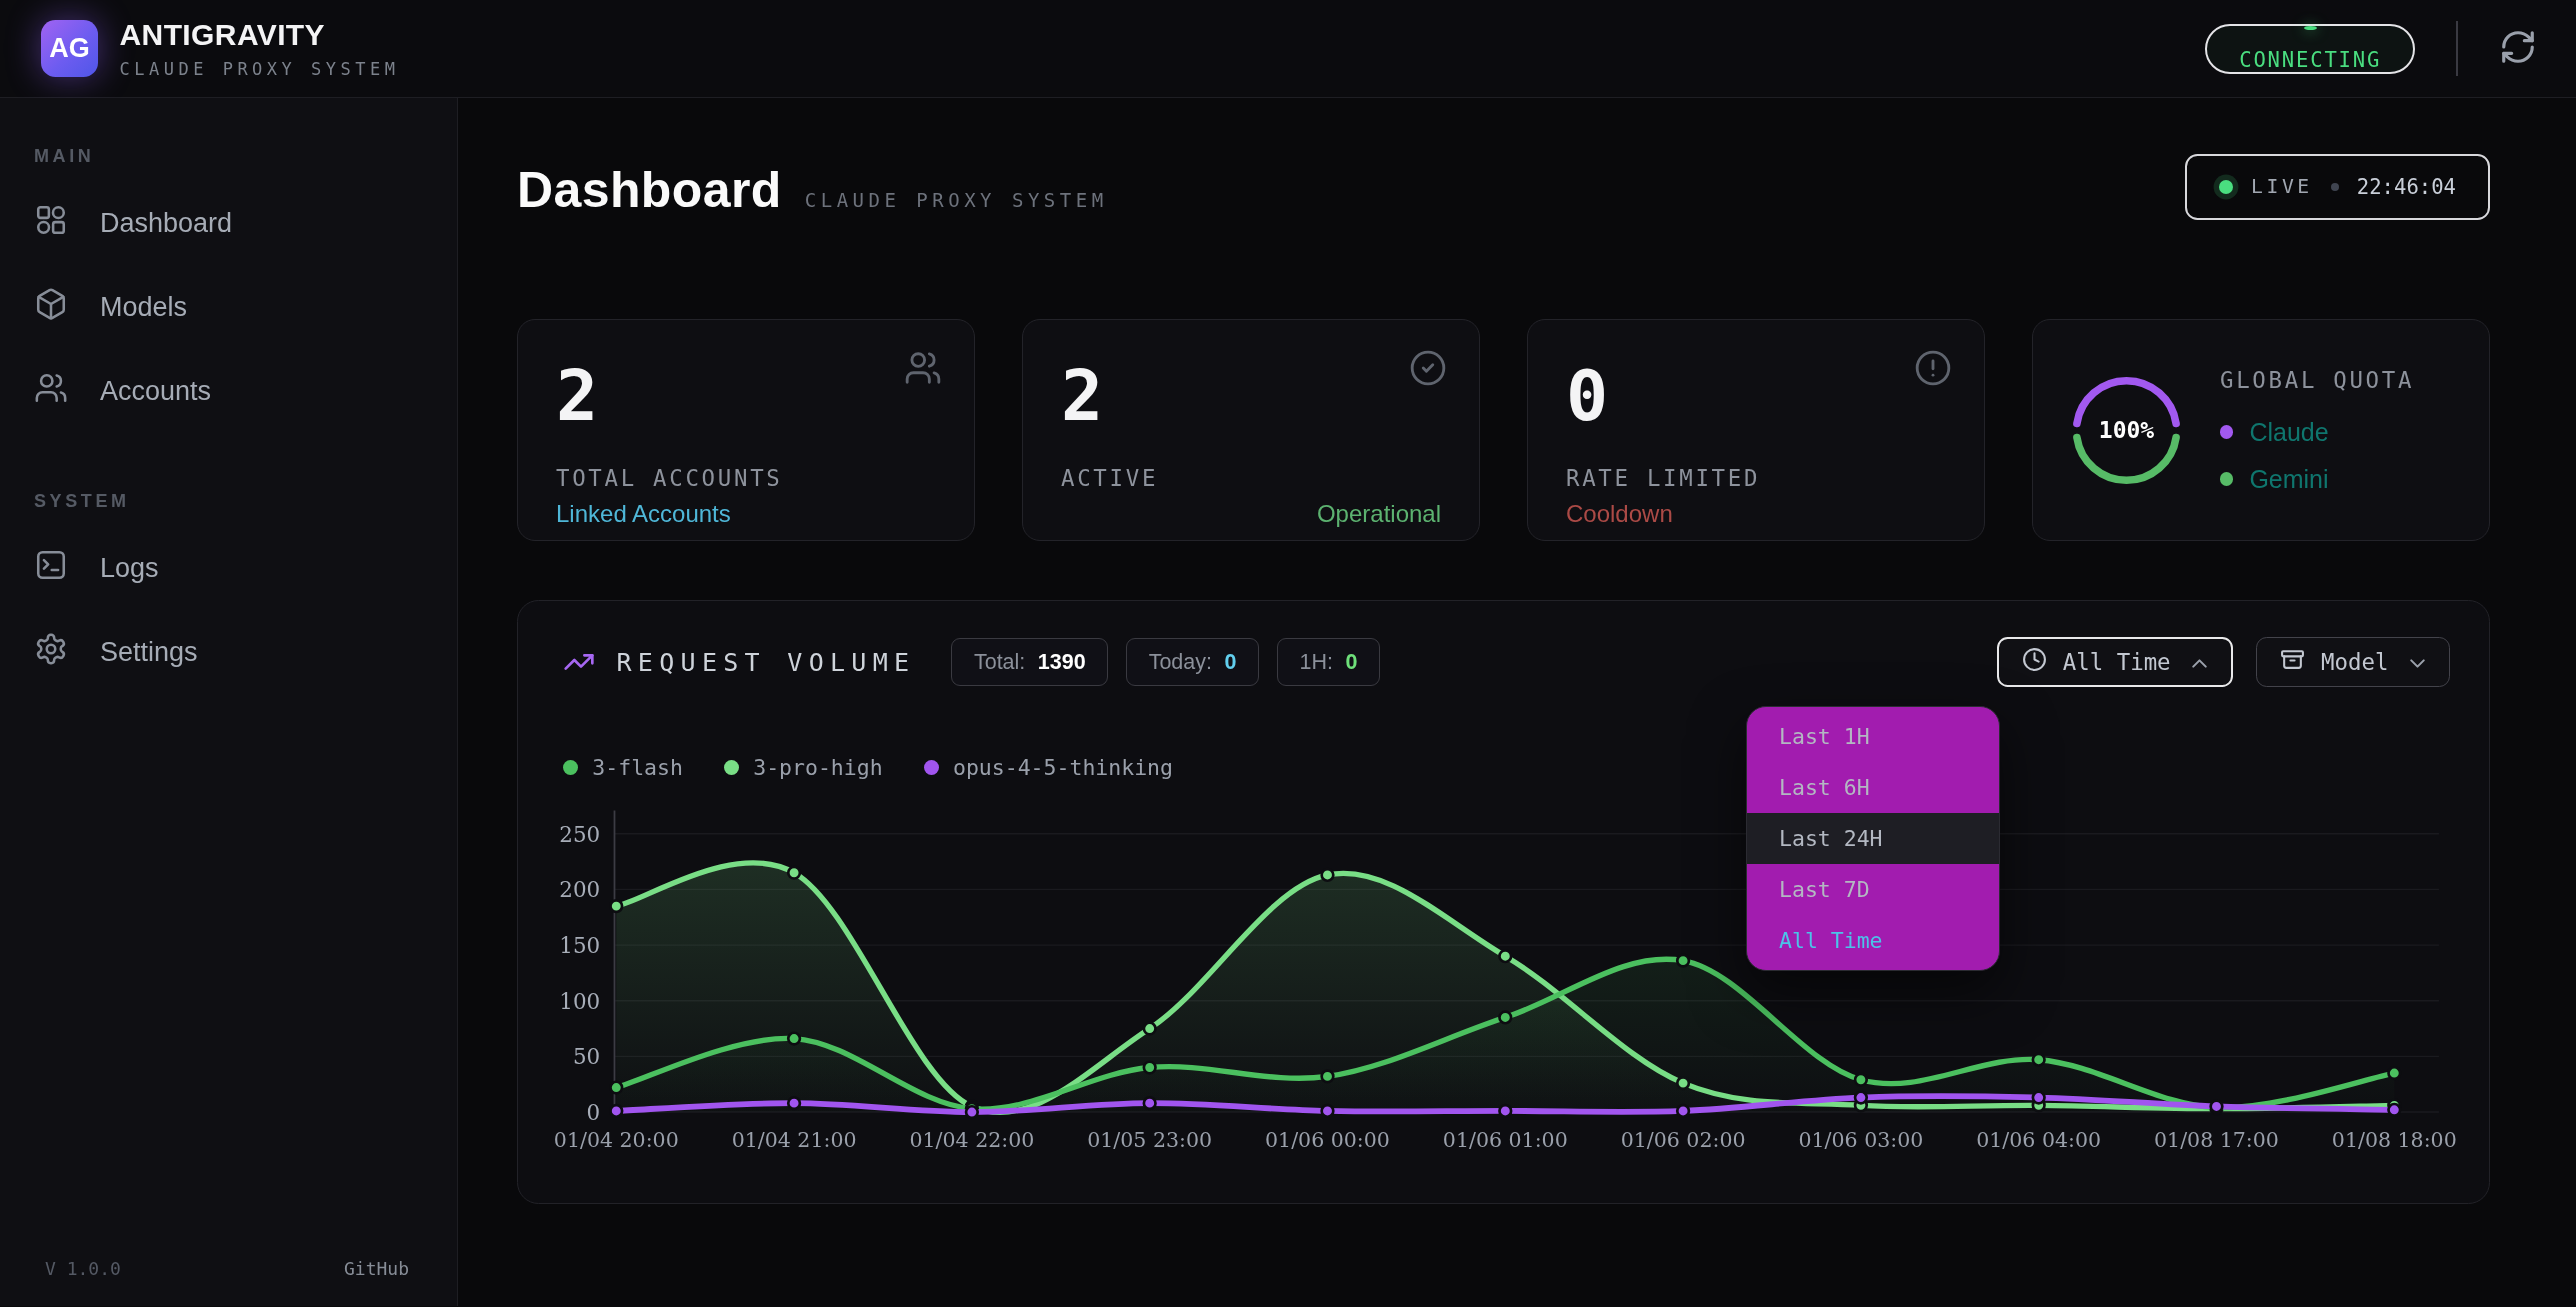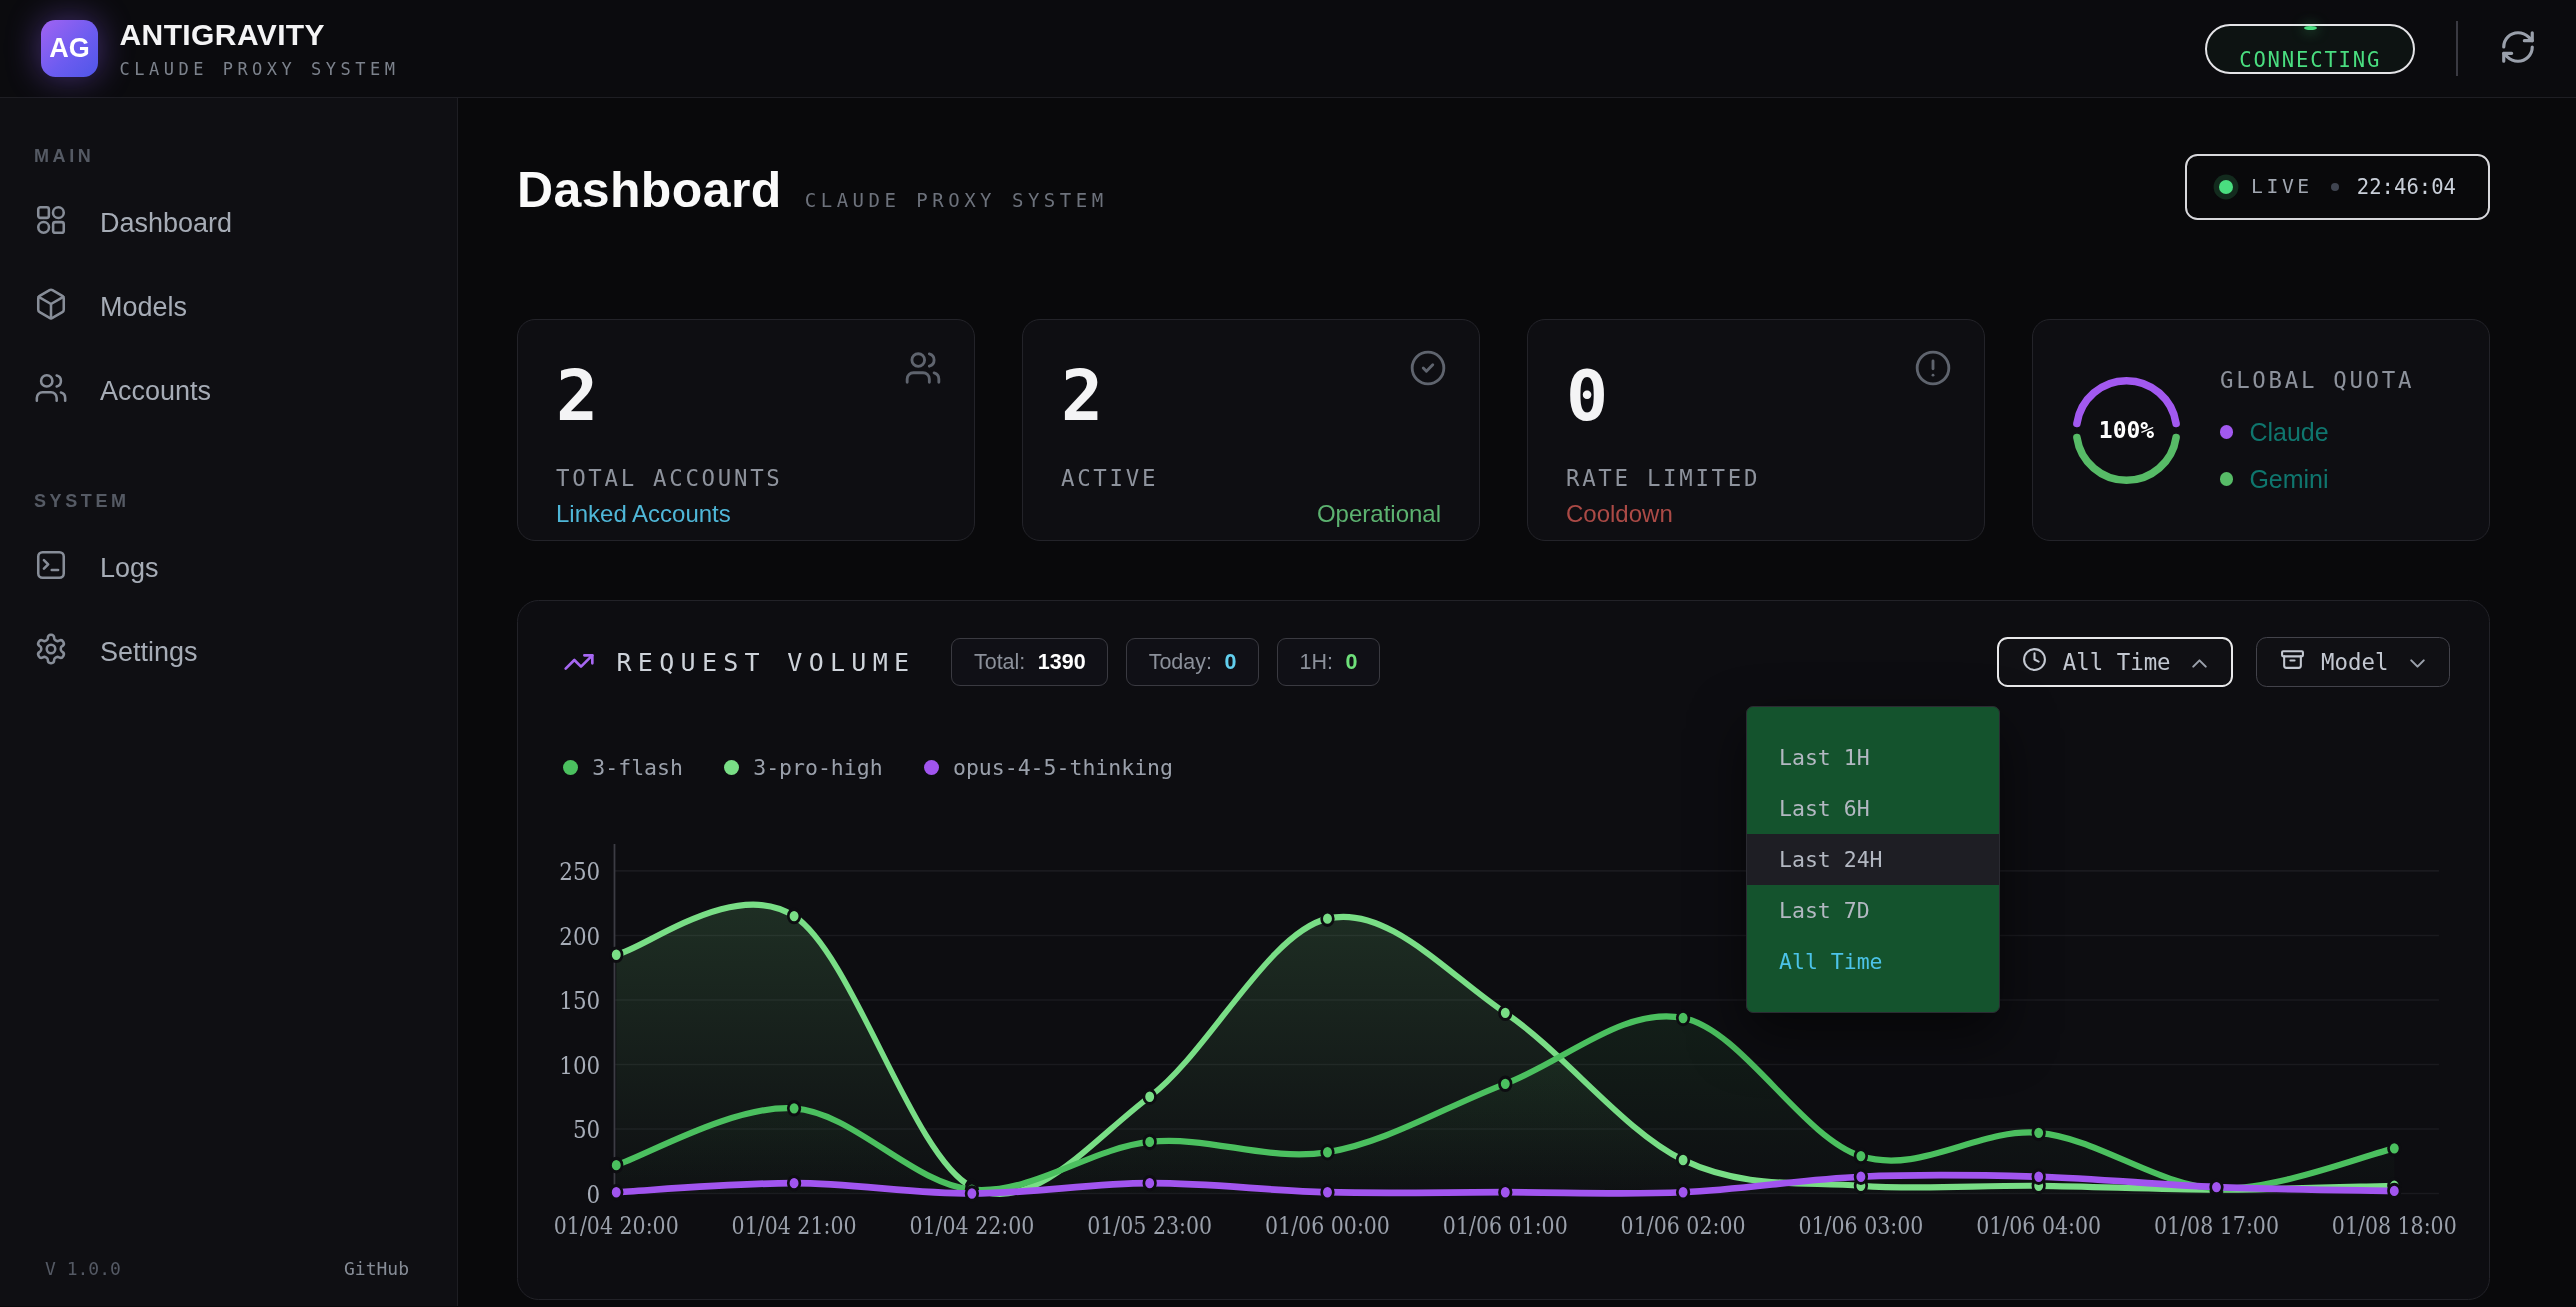--- a/index.html
+++ b/index.html
@@ -60,21 +60,21 @@
   .quota-card { display:flex; align-items:center; gap:38px; }
   .donut { width:111px; height:111px; position:relative; flex:none; }
   .donut-pct { position:absolute; inset:0; display:flex; align-items:center; justify-content:center;
                font-family:"DejaVu Sans Mono",monospace; font-size:23px; font-weight:700; color:#fff; }
   .quota-right .card-label { margin-top:0; margin-bottom:25px; }
   .provider-row { display:flex; align-items:center; gap:16px; margin-top:18px; }
   .provider-dot { width:13.4px; height:13.4px; border-radius:50%; }
   .provider-name { font-size:25px; color:#0f766e; }
 
   
-  .chart-panel { margin-top:59px; height:700px; background:#0d0d11; border:1.8px solid #222228;
+  .chart-panel { margin-top:59px; height:604px; background:#0d0d11; border:1.8px solid #222228;
                  border-radius:21.5px; position:relative; }
   .panel-head { position:absolute; top:36px; left:45px; right:39px; display:flex; align-items:center; z-index:2; }
   .trend-icon { width:32px; height:32px; color:#a667f2; margin-right:21.5px; flex:none; }
   .panel-title { font-family:"DejaVu Sans Mono",monospace; font-size:25px; letter-spacing:6.3px; color:#ced3da; margin-right:36px; }
   .badges { display:flex; gap:18px; }
   .badge { height:48px; padding:0 21.5px; border:1.8px solid #3a3a41; border-radius:9px; background:#101016;
            display:flex; align-items:center; gap:12.5px; font-family:Liberation Sans, sans-serif; font-size:21.5px; color:#8b909a; }
   .badge b { font-weight:700; }
   .panel-buttons { margin-left:auto; display:flex; gap:23px; }
   .pbtn { height:50px; padding:0 23px; border-radius:10.7px; border:1.8px solid #43434b; background:#101014;
@@ -88,22 +88,22 @@
             font-family:"DejaVu Sans Mono",monospace; font-size:21.5px; color:#9aa0ab; }
   .legend-item { display:flex; align-items:center; gap:14.3px; }
   .legend-dot { width:15px; height:15px; border-radius:50%; }
 
   #chart-svg { position:absolute; left:0; top:0; width:100%; height:100%; }
   #chart-svg text { font-family:"DejaVu Serif", serif; }
   .ytick { font-size:24px; fill:#a7adb8; }
   .xtick { font-size:23px; fill:#9aa0ab; }
 
   
-  .menu { position:absolute; top:105px; left:1228px; width:254px; background:#14532d;
-          border:1.8px solid #2b2b32; border-radius:7px; padding:25px 0; z-index:10;
+  .menu { position:absolute; top:105px; left:1228px; width:254px; background:#a21caf;
+          border:1.8px solid #2b2b32; border-radius:20px; padding:4px 0; z-index:10;
           box-shadow:0 21.5px 54px rgba(0,0,0,.55); }
   .menu-item { height:51px; display:flex; align-items:center; padding:0 32px;
                font-family:"DejaVu Sans Mono",monospace; font-size:21.5px; color:#b3b8c2; cursor:pointer; }
   .menu-item.hl { background:#1e1e24; }
 </style>
 </head>
 <body>
 
 <header>
   <div class="logo">AG</div>

